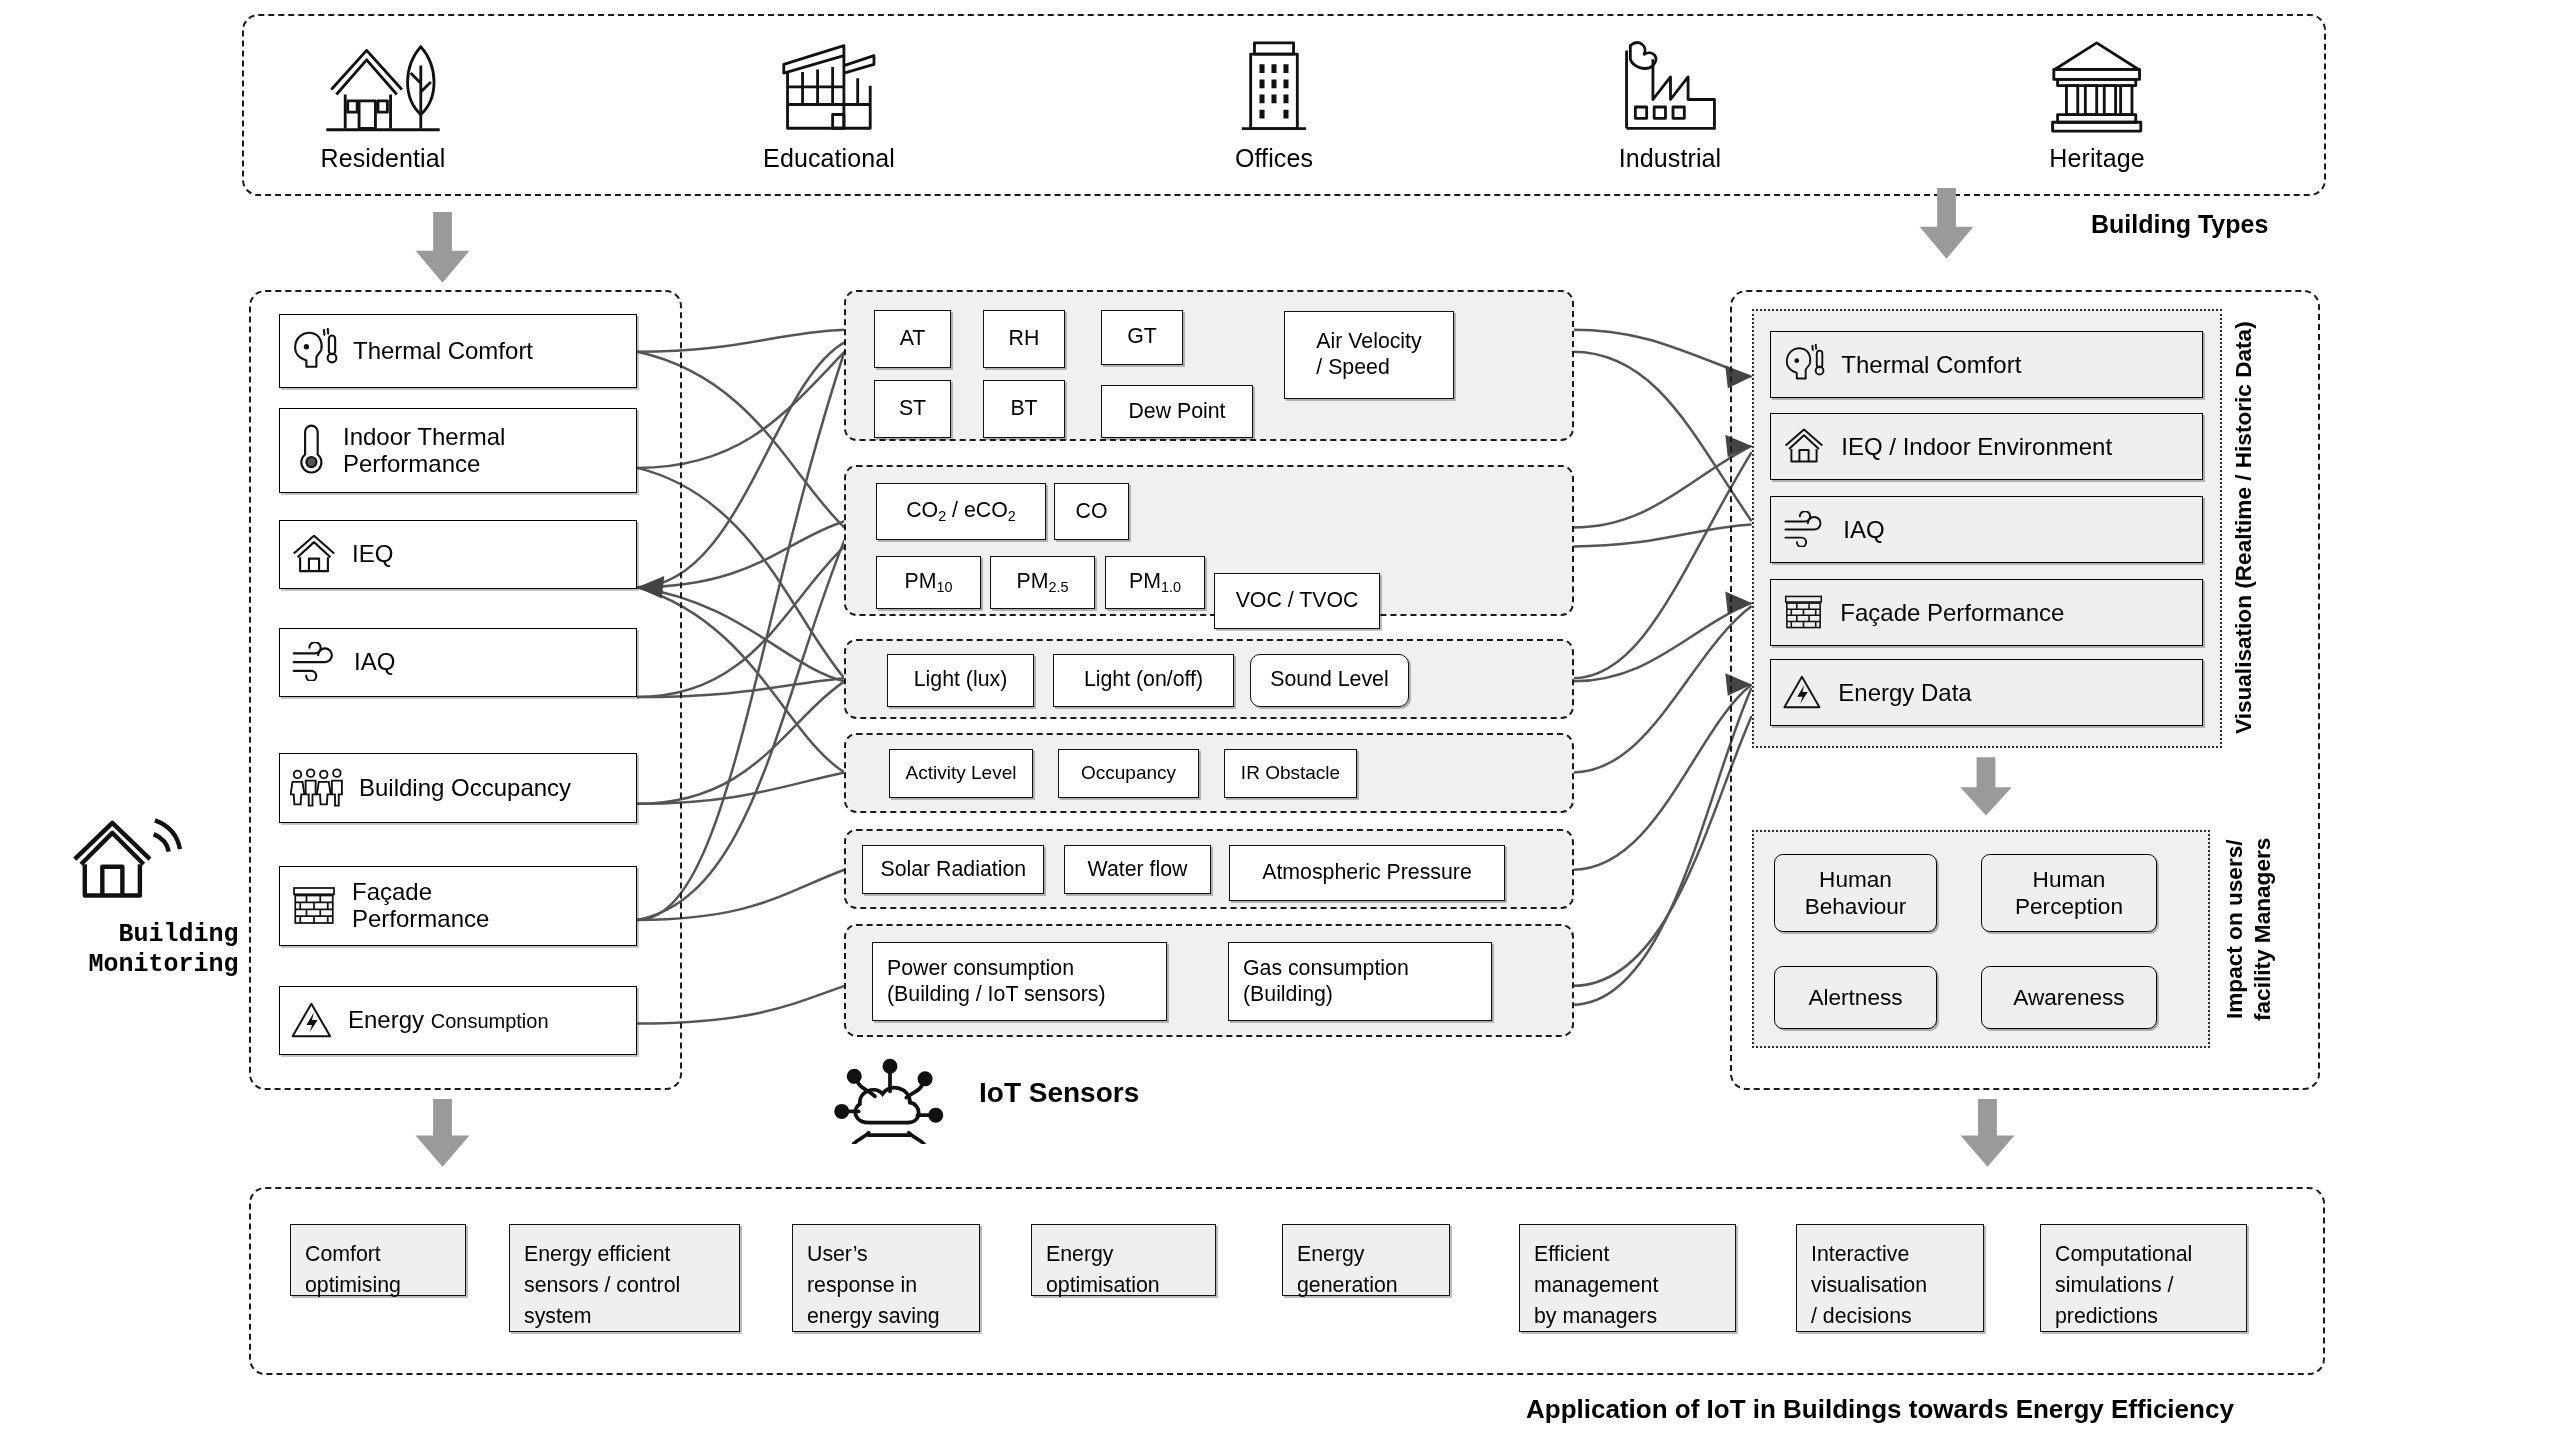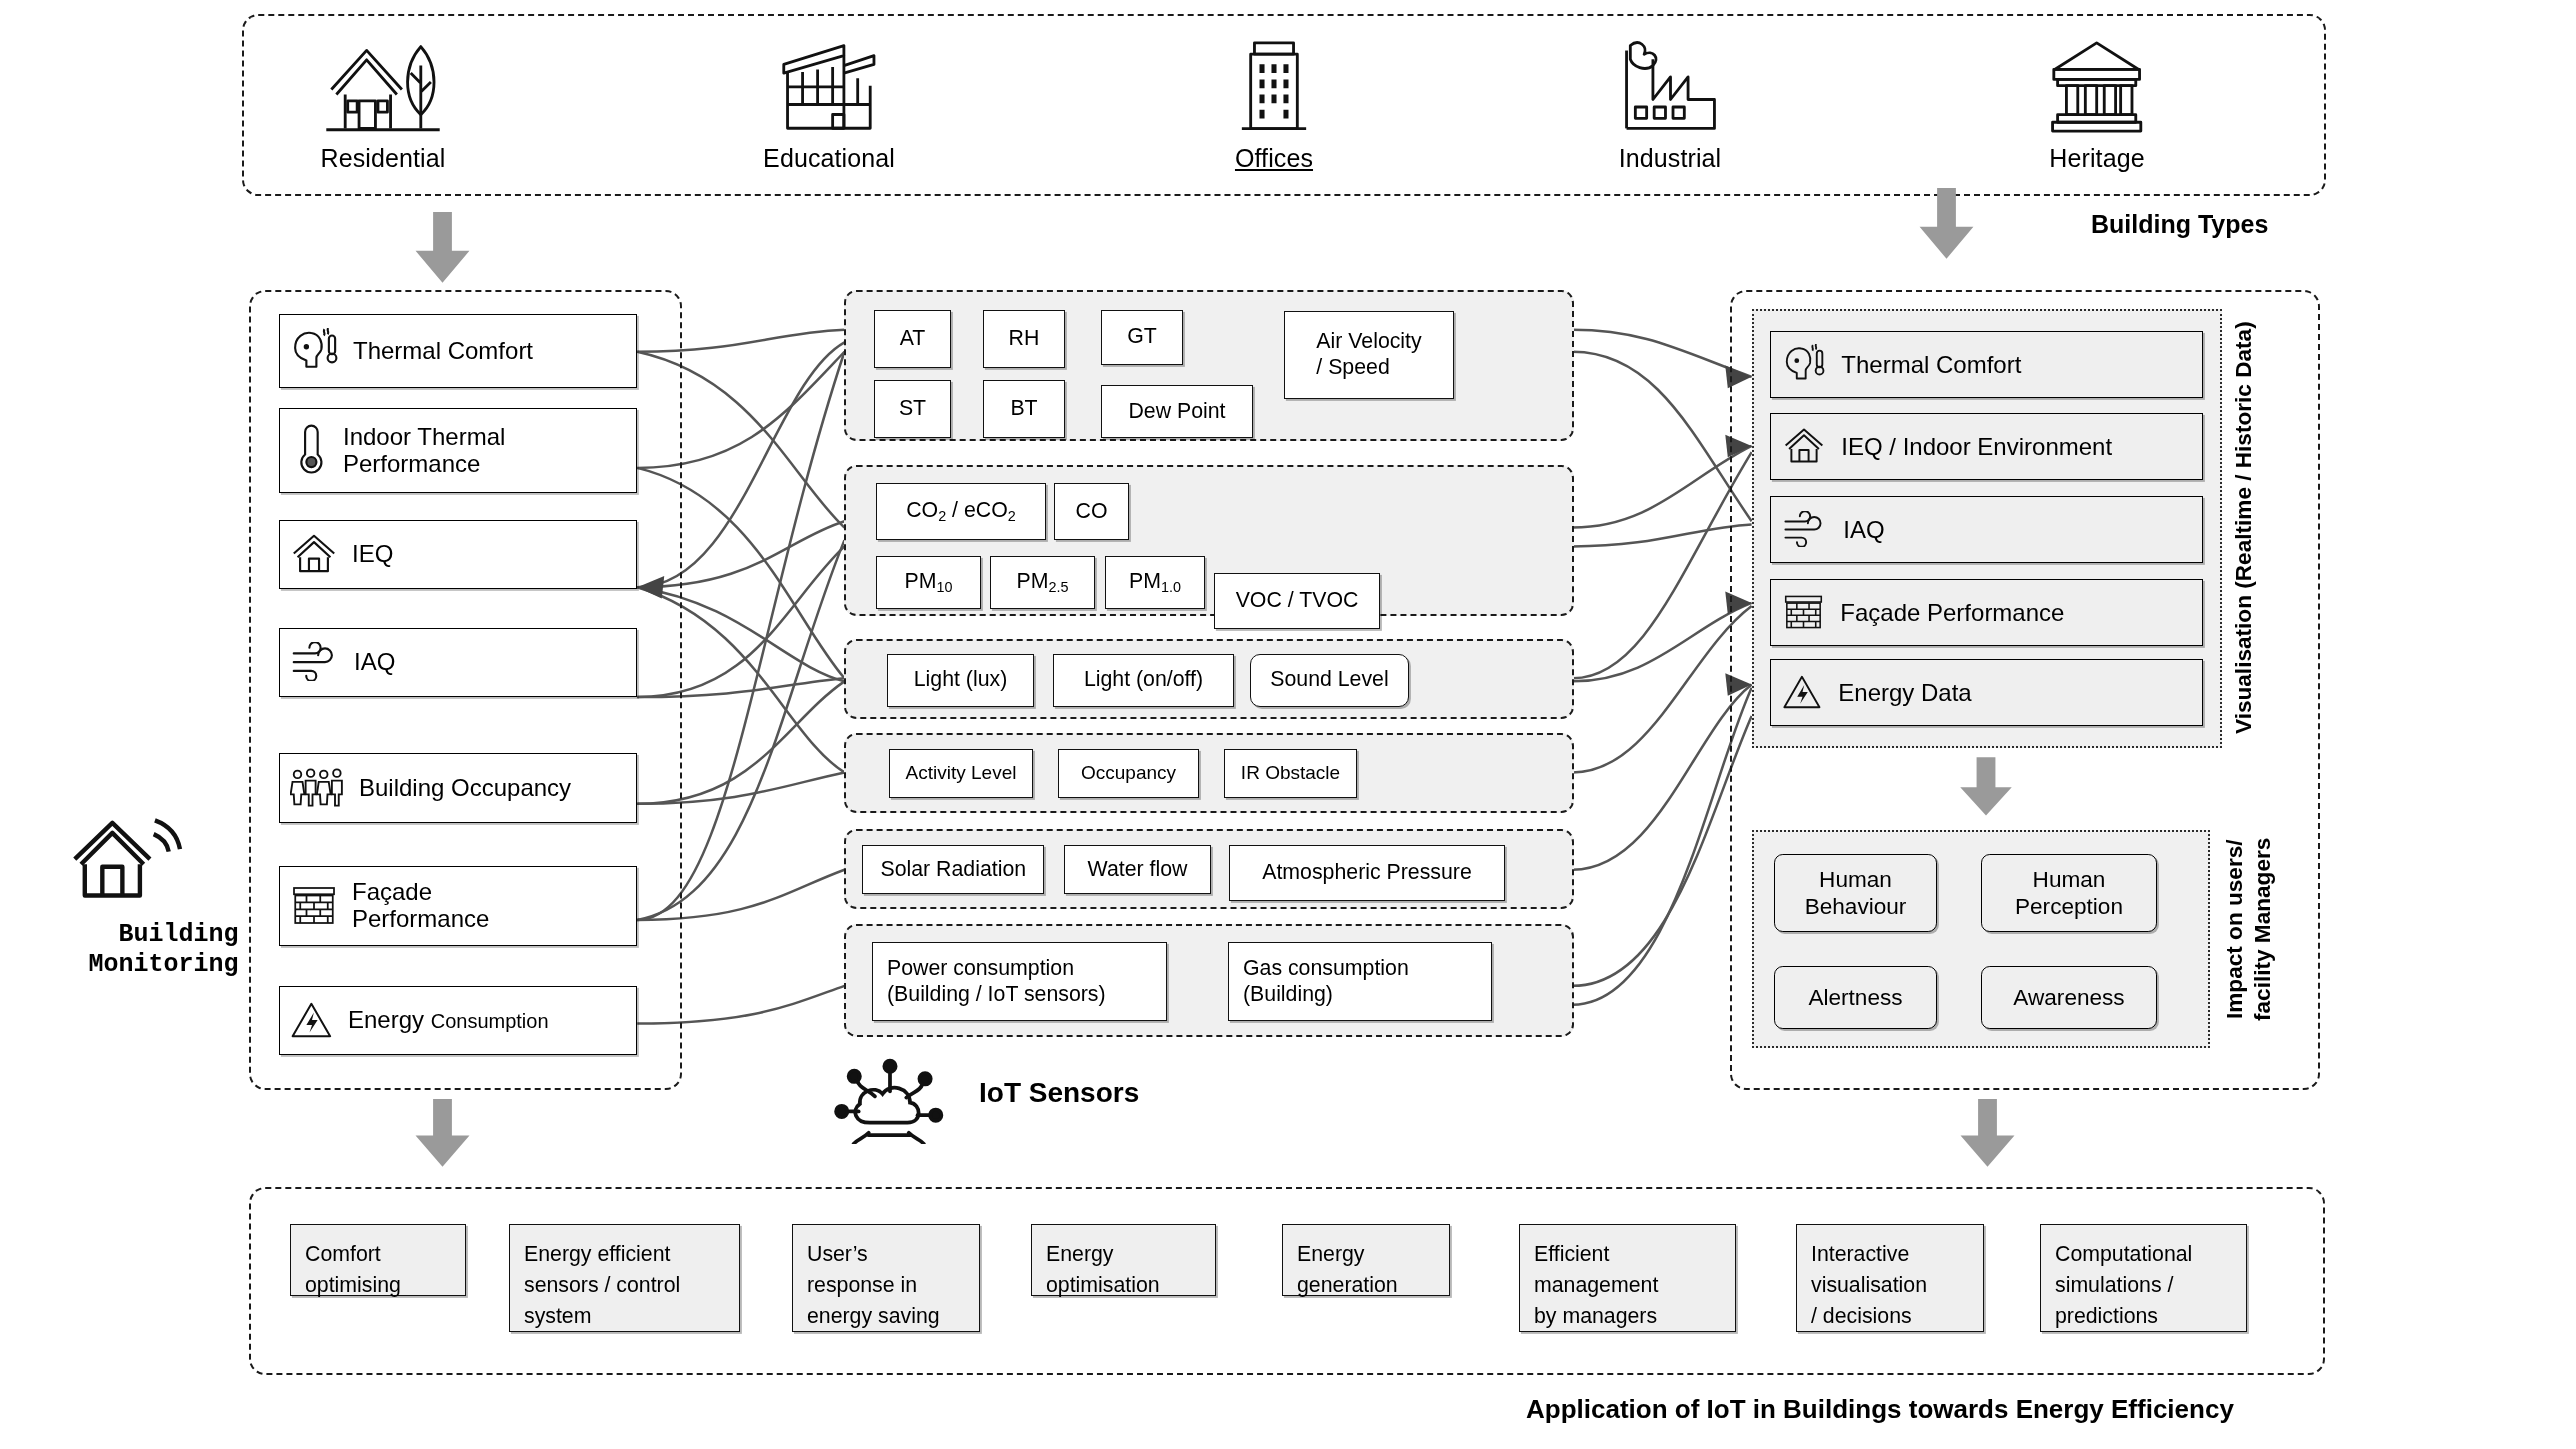--- a/index.html
+++ b/index.html
@@ -138,21 +138,21 @@
           <path d="M118 50 L166 34 L166 48 L118 62"></path>
           <path d="M28 84 L118 84 M28 112 L160 112"></path>
           <path d="M52 60 L52 112 M76 56 L76 112 M100 52 L100 112 M140 70 L140 112"></path>
           <path d="M100 128 L100 150 L118 150 L118 128 Z"></path>
         </g>
       </svg>
     </div>
     <div class="lbl">Educational</div>
   </div>
 
-  <div class="btype" style="left:1180px;top:31px;text-decoration:underline;">
+  <div class="btype" style="left:1180px;top:31px;">
     <div class="glyph">
       <svg width="82" height="104" viewBox="0 0 130 165">
         <g fill="none" stroke="#111" stroke-width="4.5" stroke-linejoin="round">
           <rect x="34" y="14" width="62" height="18"></rect>
           <path d="M28 32 L102 32 L102 150 L28 150 Z"></path>
           <path d="M14 150 L116 150"></path>
           <g stroke-width="8" stroke-linecap="butt">
             <path d="M46 48 L46 62 M65 48 L65 62 M84 48 L84 62"></path>
             <path d="M46 72 L46 86 M65 72 L65 86 M84 72 L84 86"></path>
             <path d="M46 96 L46 110 M65 96 L65 110 M84 96 L84 110"></path>

